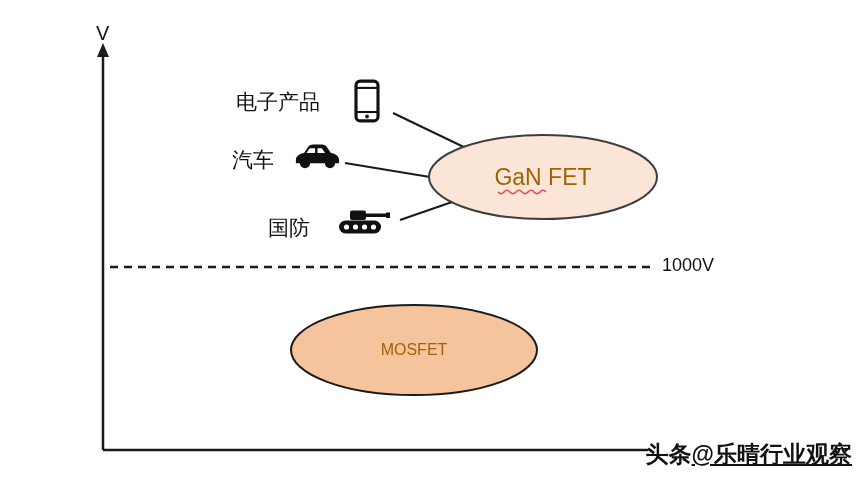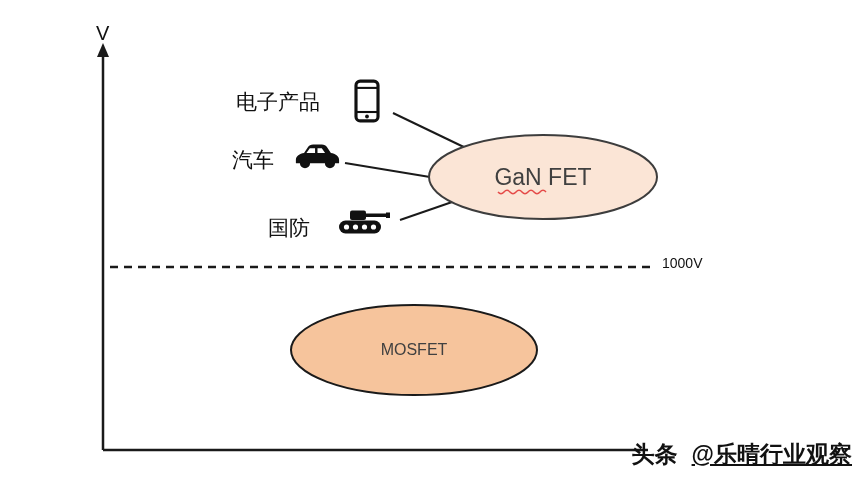--- a/index.html
+++ b/index.html
@@ -19,37 +19,37 @@
     font-weight: 400;
     color: #111;
   }
   .app-label {
     font-size: 21px;
     font-weight: 400;
     color: #111;
     white-space: nowrap;
   }
   .threshold-label {
-    font-size: 14px;
+    font-size: 18px;
     color: #111;
     white-space: nowrap;
   }
   .ellipse-label {
     display: flex;
     align-items: center;
     justify-content: center;
-    color: #404040;
+    color: #a16207;
     white-space: nowrap;
   }
   .gan-label   { font-size: 23px; font-weight: 400; }
   .mosfet-label{ font-size: 16px; font-weight: 400; }
   .watermark {
     display: flex;
     align-items: baseline;
-    gap: 14px;
+    gap: 0;
     font-size: 23px;
     color: #111;
     white-space: nowrap;
   }
   .watermark .logo   { font-weight: 700; }
   .watermark .handle { font-weight: 600; text-decoration: underline; }
 </style>
 </head>
 <body>
 

